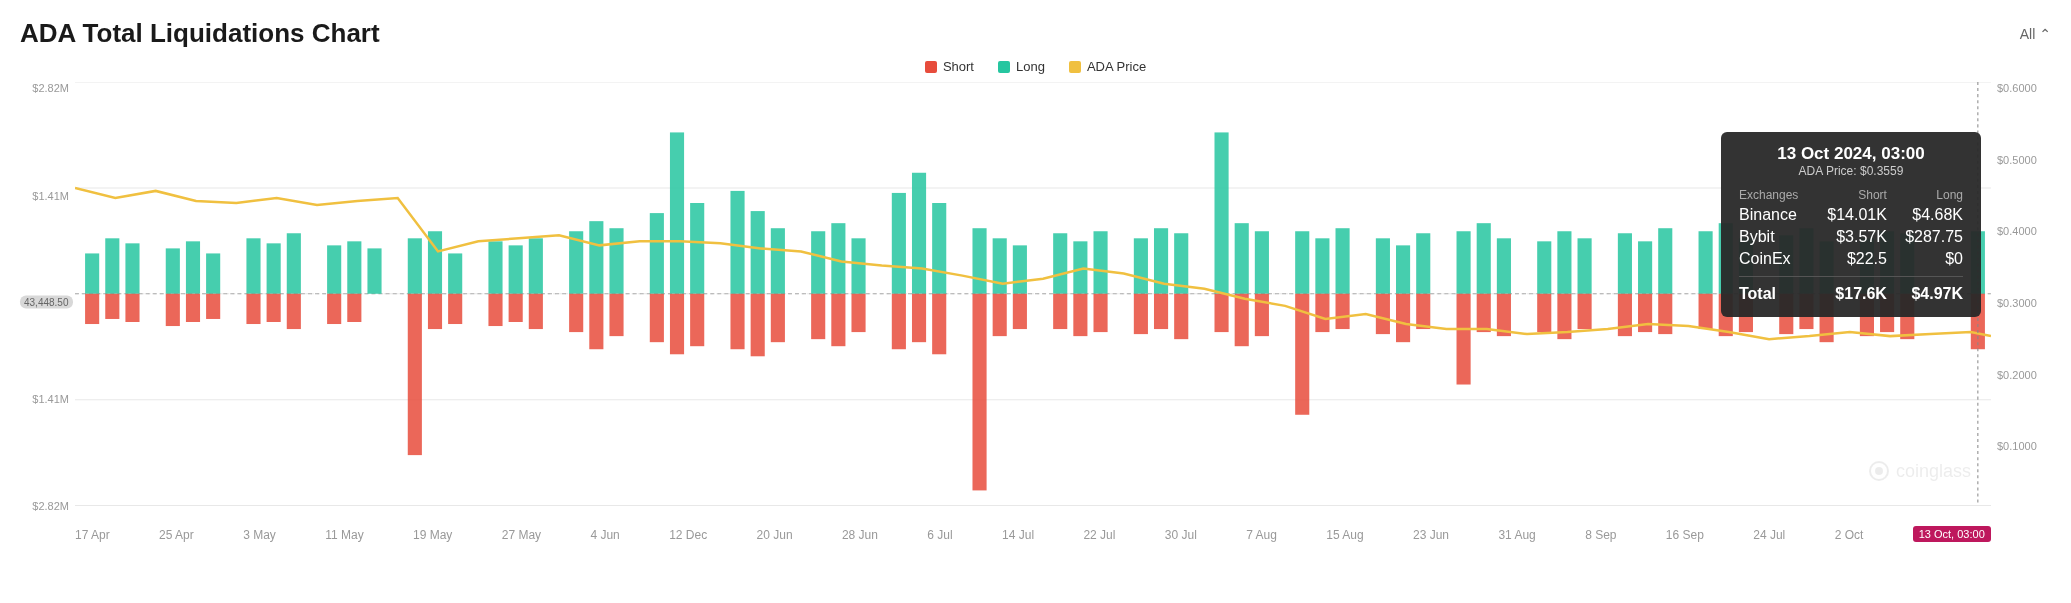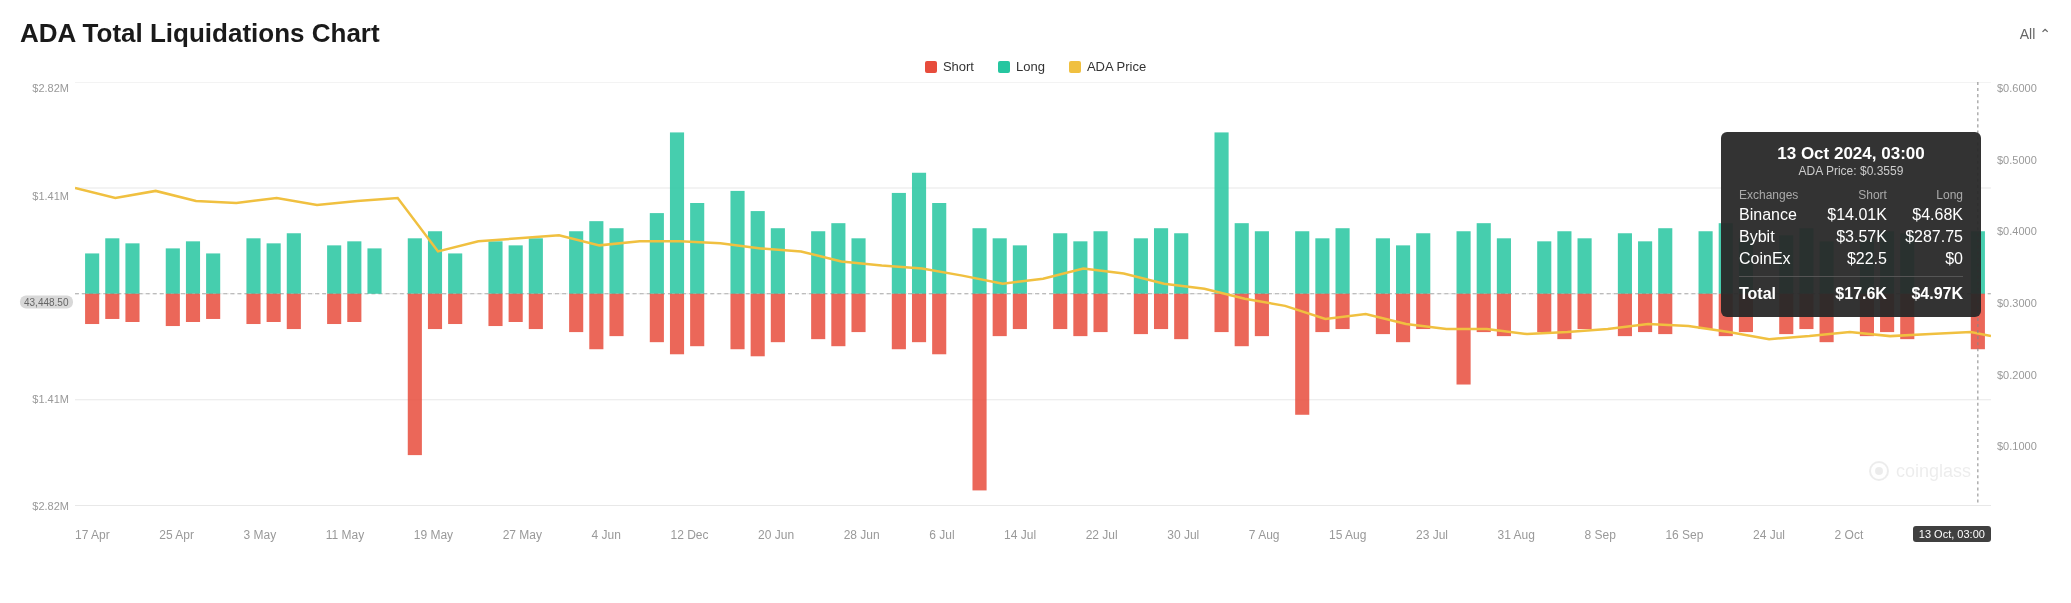--- a/index.html
+++ b/index.html
@@ -107,21 +107,21 @@
       justify-content: space-between;
       align-items: flex-end;
     }
     .x-label {
       font-size: 12px;
       color: #999;
       text-align: center;
       white-space: nowrap;
     }
     .x-label.active {
-      background: #404040;
+      background: #be185d;
       color: #fff;
       padding: 2px 6px;
       border-radius: 3px;
       font-size: 11px;
     }
     .zero-line-label {
       position: absolute;
       left: 0;
       font-size: 10px;
       color: #666;
@@ -443,21 +443,21 @@
       <span class="x-label">4 Jun</span>
       <span class="x-label">12 Dec</span>
       <span class="x-label">20 Jun</span>
       <span class="x-label">28 Jun</span>
       <span class="x-label">6 Jul</span>
       <span class="x-label">14 Jul</span>
       <span class="x-label">22 Jul</span>
       <span class="x-label">30 Jul</span>
       <span class="x-label">7 Aug</span>
       <span class="x-label">15 Aug</span>
-      <span class="x-label">23 Jul</span>
+      <span class="x-label">23 Jun</span>
       <span class="x-label">31 Aug</span>
       <span class="x-label">8 Sep</span>
       <span class="x-label">16 Sep</span>
       <span class="x-label">24 Jul</span>
       <span class="x-label">2 Oct</span>
       <span class="x-label active">13 Oct, 03:00</span>
     </div>
 
     <div class="tooltip">
       <div class="tooltip-header">

